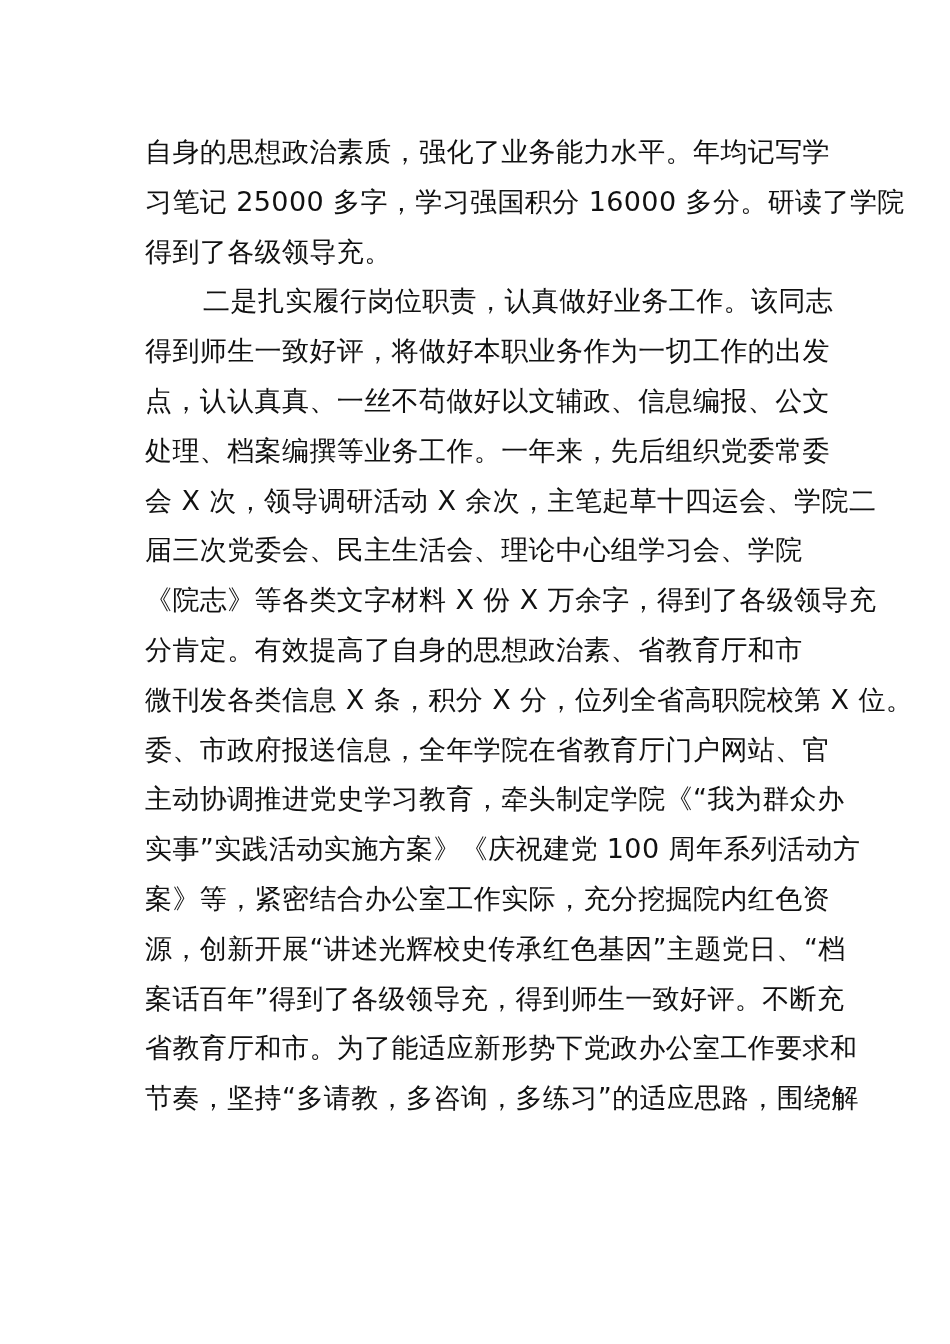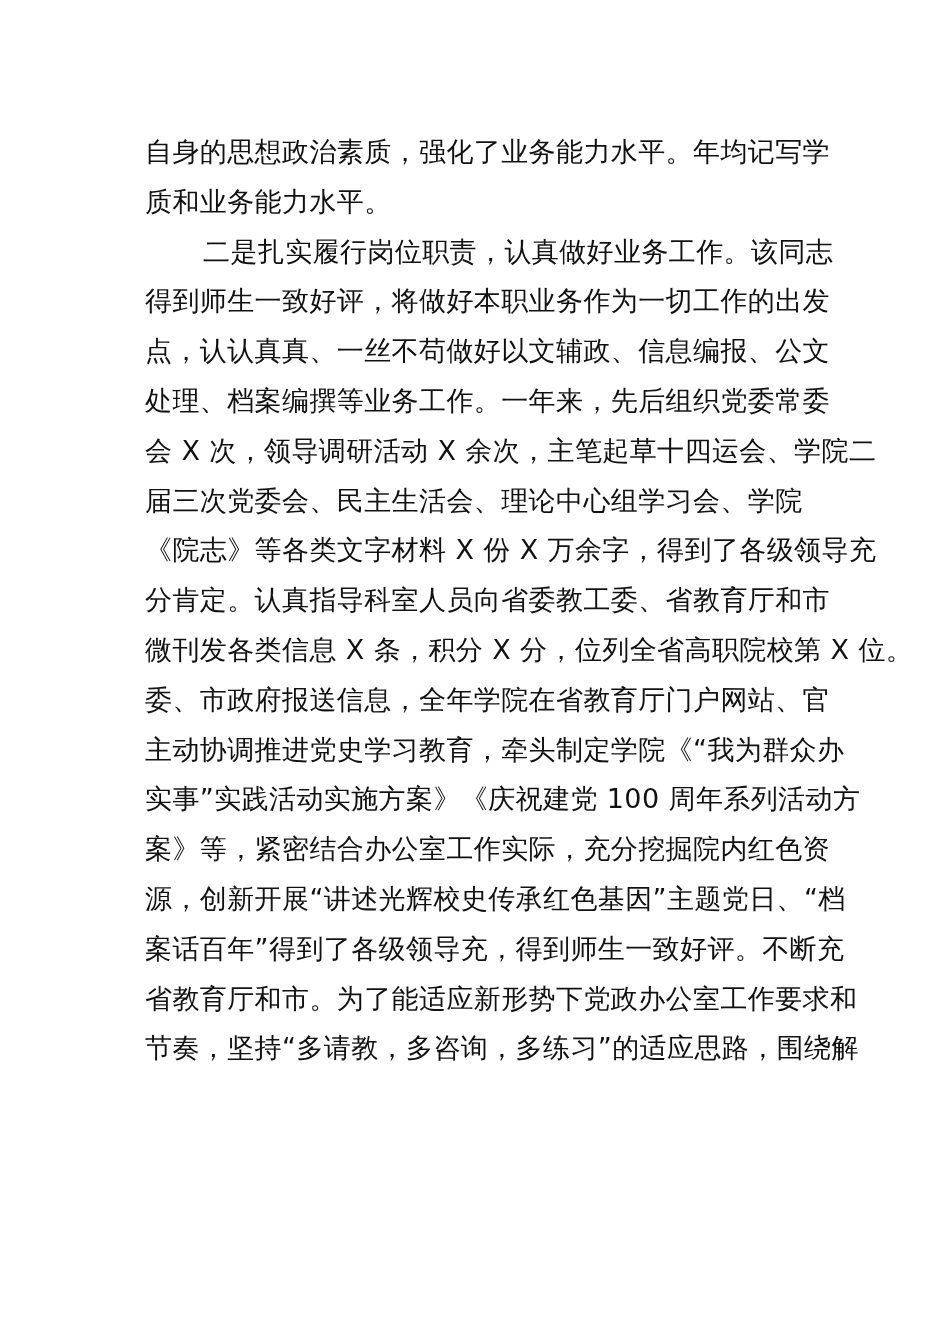--- a/index.html
+++ b/index.html
@@ -40,29 +40,30 @@
   .line.indent {
     padding-left: 58px;
   }
 </style>
 </head>
 <body>
 
 <div class="page">
   <div class="body-text">
     <span class="line">自身的思想政治素质，强化了业务能力水平。年均记写学</span>
-    <span class="line">质和业务能力水平。</span>
+    <span class="line">习笔记 25000 多字，学习强国积分 16000 多分。研读了学院</span>
+    <span class="line">得到了各级领导充。</span>
     <span class="line indent">二是扎实履行岗位职责，认真做好业务工作。该同志</span>
     <span class="line">得到师生一致好评，将做好本职业务作为一切工作的出发</span>
     <span class="line">点，认认真真、一丝不苟做好以文辅政、信息编报、公文</span>
     <span class="line">处理、档案编撰等业务工作。一年来，先后组织党委常委</span>
     <span class="line">会 X 次，领导调研活动 X 余次，主笔起草十四运会、学院二</span>
     <span class="line">届三次党委会、民主生活会、理论中心组学习会、学院</span>
     <span class="line">《院志》等各类文字材料 X 份 X 万余字，得到了各级领导充</span>
-    <span class="line">分肯定。认真指导科室人员向省委教工委、省教育厅和市</span>
+    <span class="line">分肯定。有效提高了自身的思想政治素、省教育厅和市</span>
     <span class="line">微刊发各类信息 X 条，积分 X 分，位列全省高职院校第 X 位。</span>
     <span class="line">委、市政府报送信息，全年学院在省教育厅门户网站、官</span>
     <span class="line">主动协调推进党史学习教育，牵头制定学院《“我为群众办</span>
     <span class="line">实事”实践活动实施方案》《庆祝建党 100 周年系列活动方</span>
     <span class="line">案》等，紧密结合办公室工作实际，充分挖掘院内红色资</span>
     <span class="line">源，创新开展“讲述光辉校史传承红色基因”主题党日、“档</span>
     <span class="line">案话百年”得到了各级领导充，得到师生一致好评。不断充</span>
     <span class="line">省教育厅和市。为了能适应新形势下党政办公室工作要求和</span>
     <span class="line">节奏，坚持“多请教，多咨询，多练习”的适应思路，围绕解</span>
   </div>

